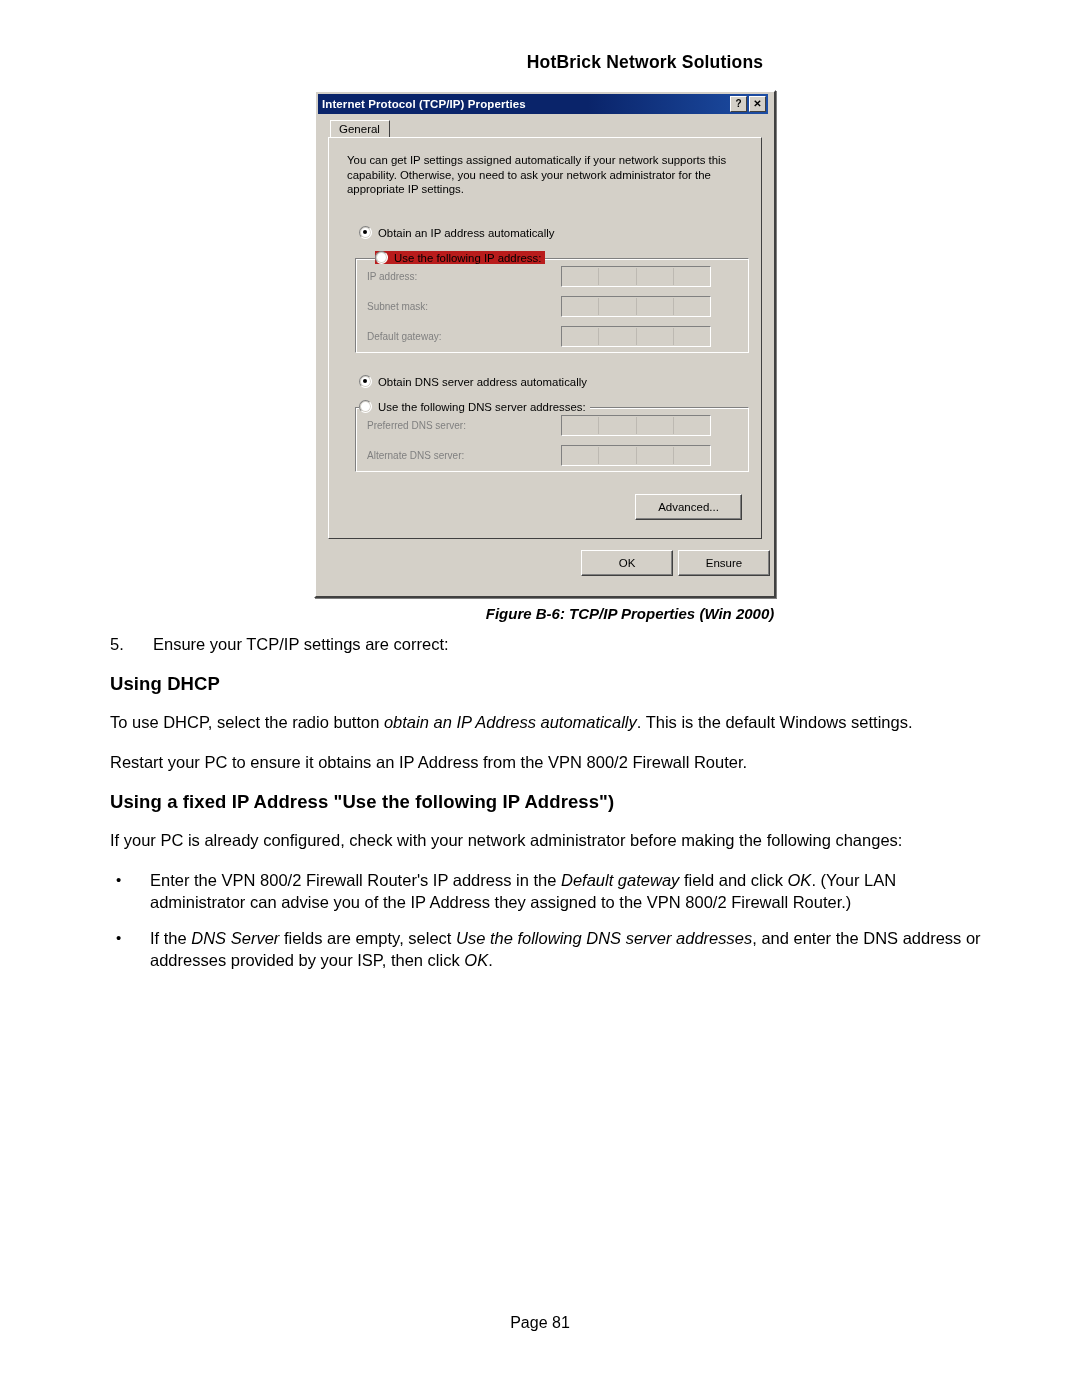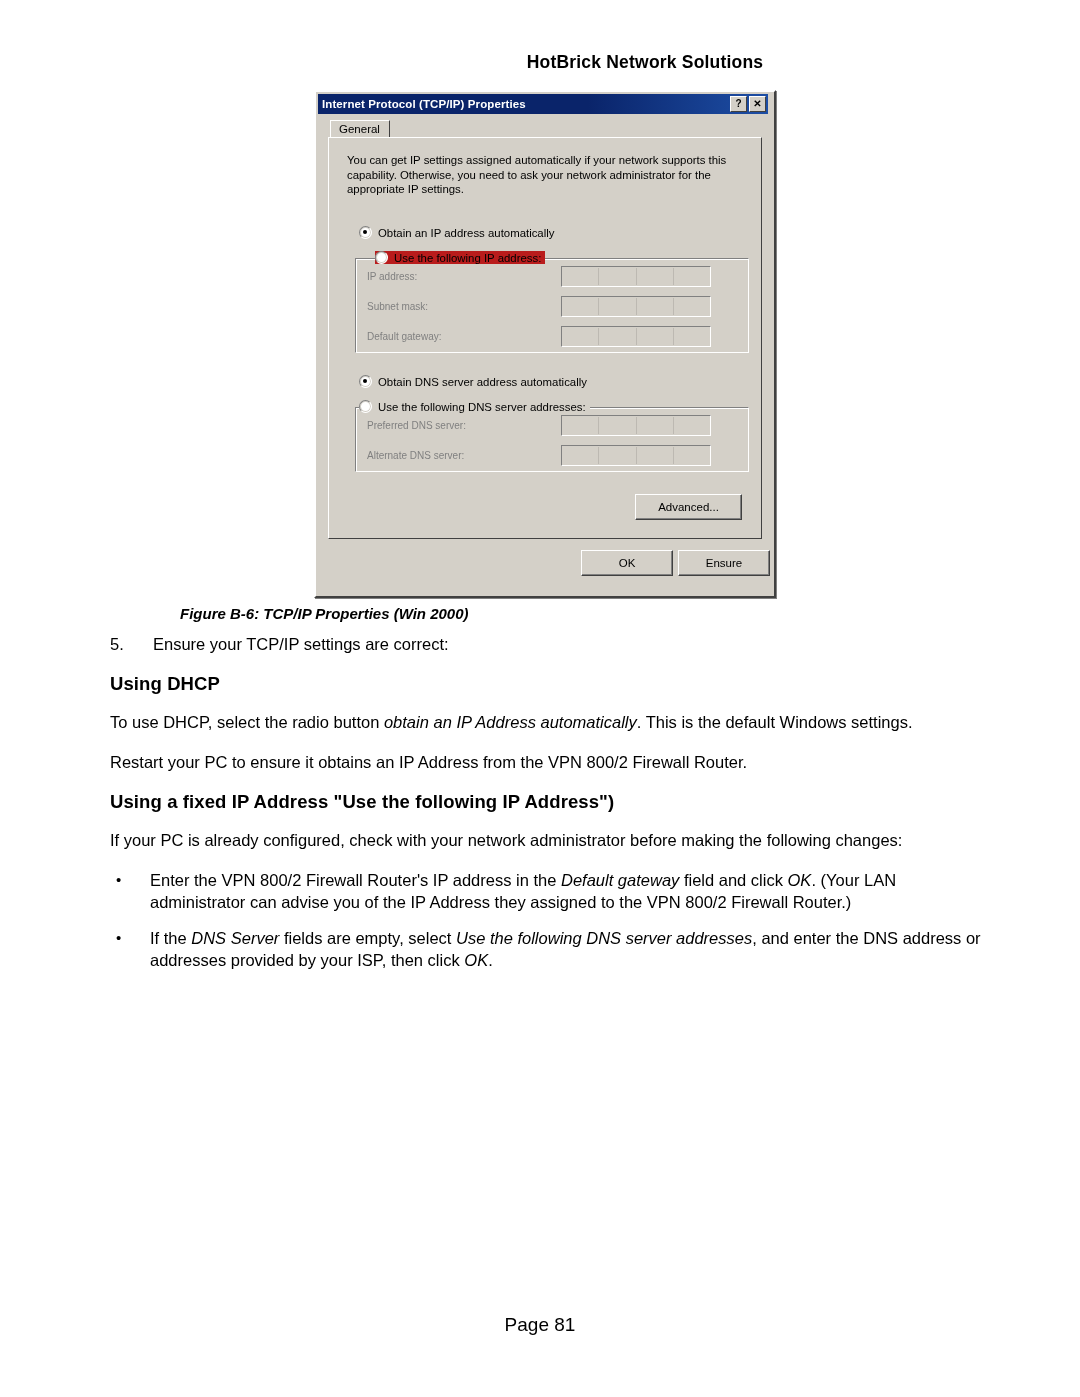--- a/index.html
+++ b/index.html
@@ -206,21 +206,21 @@
     align-items: center;
     justify-content: center;
   }
 
   
   .caption {
     position: absolute;
     top: 605px;
     left: 0;
     width: 1080px;
-    text-align: left;
+    text-align: center;
     font-size: 15px;
     font-weight: bold;
     font-style: italic;
     padding-left: 180px;
     box-sizing: border-box;
   }
 
   
   .body-wrap {
     position: absolute;
@@ -256,21 +256,21 @@
   }
   .bullet .txt { flex: 1; }
   i { font-style: italic; }
 
   .footer {
     position: absolute;
     top: 1314px;
     left: 0;
     width: 1080px;
     text-align: center;
-    font-size: 19px;
+    font-size: 16px;
   }
 </style>
 </head>
 <body>
 
 <div class="page-header">HotBrick Network Solutions</div>
 
 <div class="dialog">
 
   <div class="titlebar">

